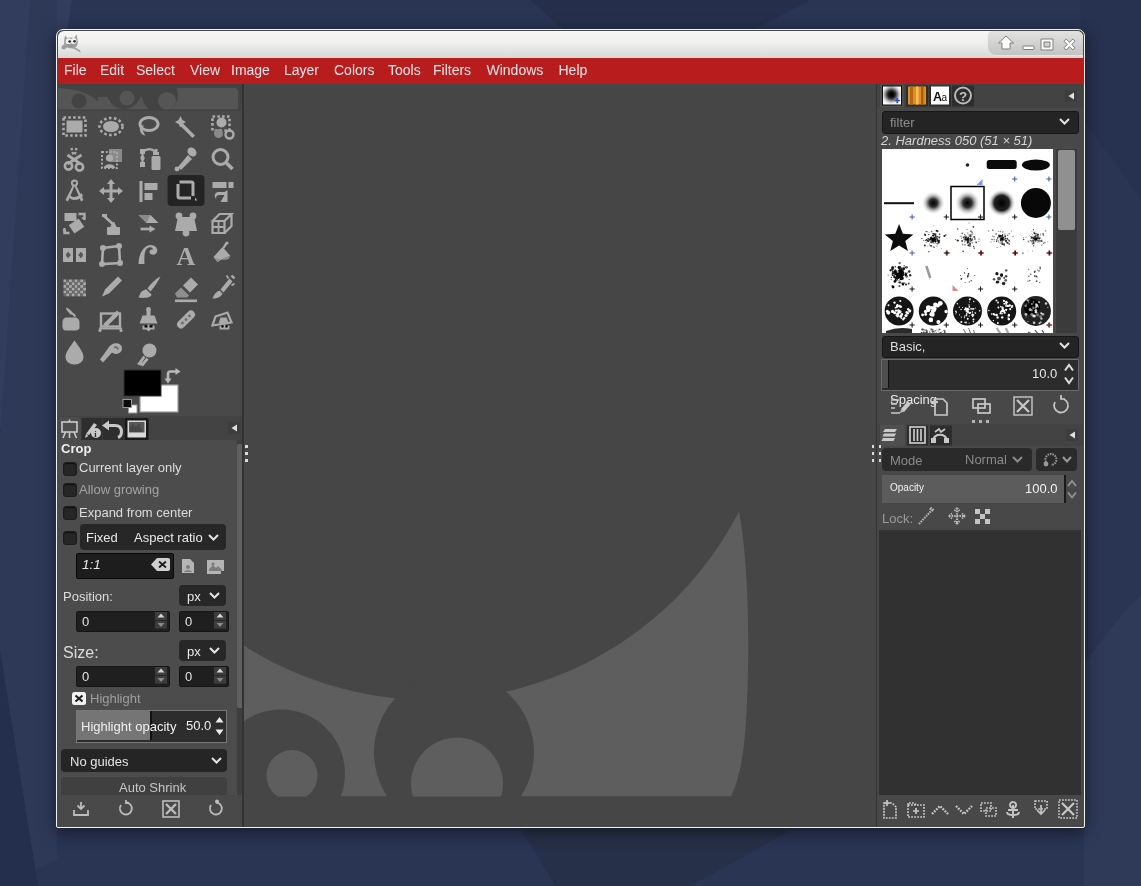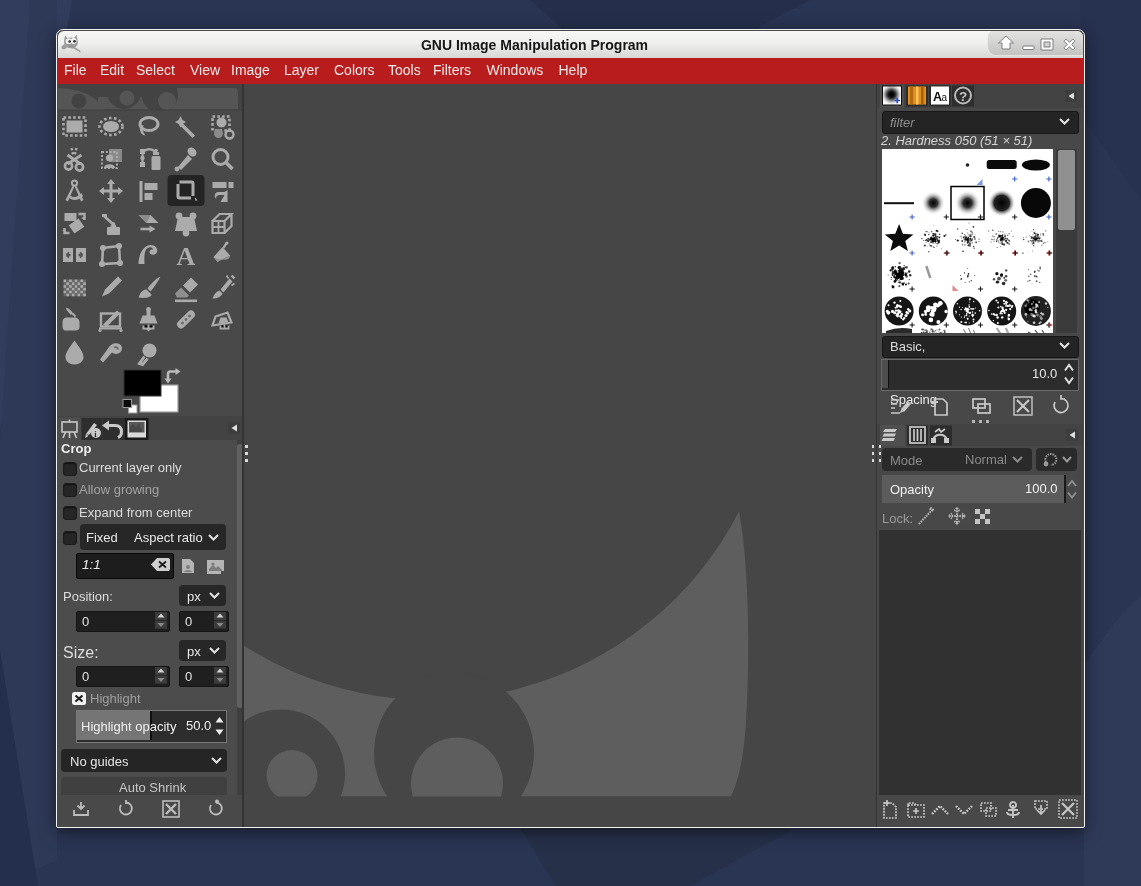--- a/index.html
+++ b/index.html
@@ -29,21 +29,20 @@
   <polygon points="30,0 57,0 57,860 0,886 0,440" fill="#2e3957"></polygon>
   <polygon points="0,650 38,886 0,886" fill="#242e4d"></polygon>
   <polygon points="530,0 810,0 755,29 563,29" fill="#252f4b"></polygon>
   <polygon points="1080,0 1141,0 1141,200 1084,120" fill="#273150"></polygon>
   <path d="M1084,665 Q1122,610 1141,596 L1141,886 L1084,886 Z" fill="#2f3a59"></path>
   <polygon points="520,828 795,828 690,886 556,886" fill="#263048"></polygon>
 </svg>
 
 <div id="winborder"></div>
 <div id="titlebar">
-  <div id="title">GNU Image Manipulation Program</div>
   <div id="btncluster"></div>
 </div>
 <svg class="abs" style="left:59px;top:33px" width="25" height="23" viewBox="0 0 25 23">
 <g fill="#9e9e9e">
 <path d="M6.2,2.5 L8.2,5 C10.2,4.3 13.2,4.2 15.2,5 L17.6,1.5 L18.5,6.5 C19.3,9.5 18.8,12 17.2,13.8 L13.8,15.4 L9.2,15 L6.2,12.6 C4.6,10.6 5,6 6.2,2.5 Z"></path>
 <path d="M6.5,11 C4,11.5 2.2,13 2.5,14.8 C2.8,16.5 5,17 6.5,15.8 L8.5,14 Z"></path>
 <path d="M12,14.2 L19.5,18.2 L21,17.5 L14,13 Z"></path>
 </g>
 <path d="M19.5,18.2 l2.2,1.4 -0.8,-2.4 Z" fill="#8a8a8a"></path>
 <circle cx="9.6" cy="8.2" r="2.9" fill="#f2f2f2"></circle>
@@ -526,21 +525,21 @@
     </g>
 <rect x="54" y="2.5" width="18" height="18" fill="#fff"></rect>
 <text x="56" y="17" font-size="12.5" font-weight="bold" fill="#111">A</text>
     <text x="64.5" y="17" font-size="10" fill="#111">a</text>
 <circle cx="86" cy="11.5" r="8" fill="none" stroke="#b9b9b9" stroke-width="2"></circle>
 <text x="82" y="16.5" font-size="13.5" font-weight="bold" fill="#c4c4c4">?</text>
 <rect x="188" y="6" width="12" height="12" fill="#3d3d3d"></rect>
 <path d="M197,8.5 v7 l-5.5,-3.5 Z" fill="#e0e0e0"></path>
 </svg>
 <div class="abs" style="left:882px;top:111px;width:195px;height:21px;background:#242424;border:1px solid #171717;border-radius:3px"></div>
-<div class="txt" style="left:890px;top:115px;font-size:13px;color:#8f8f8f;font-style:italic;">filter</div>
+<div class="txt" style="left:890px;top:115px;font-size:13px;color:#8f8f8f;">filter</div>
 <div class="abs" style="left:1059px;top:118px">
     <svg width="11" height="7" viewBox="0 0 11 7">
       <path d="M1,1 L5.5,5.5 L10,1" fill="none" stroke="#e3e3e3" stroke-width="2"></path>
     </svg>
   </div>
 <div class="txt" style="left:881px;top:133px;font-size:13px;color:#d6d6d6;font-style:italic;">2. Hardness 050 (51 × 51)</div>
 <div class="abs" style="left:882px;top:149px;width:171px;height:184px;background:#fff;overflow:hidden"></div>
 <svg class="abs" style="left:882px;top:149px" width="171" height="184" viewBox="0 0 171 184">
     <defs>
       <radialGradient id="soft">
@@ -1677,21 +1676,21 @@
     <path d="M1,1 L5.5,5.5 L10,1" fill="none" stroke="#8a8a8a" stroke-width="2"></path>
   </svg>
 <div class="dkbox" style="left:1036px;top:448px;width:41px;height:23px;background:#2a2a2a"></div>
 <svg class="abs" style="left:1042px;top:452px" width="30" height="16" viewBox="0 0 30 16">
     <path d="M4,10 a5.5,5.5 0 1 1 5,3" fill="none" stroke="#9a9a9a" stroke-width="2" stroke-dasharray="1.5 1"></path>
     <circle cx="4" cy="12" r="2.4" fill="#9a9a9a"></circle>
     <path d="M21,5 L25,9.5 L29,5" fill="none" stroke="#9a9a9a" stroke-width="2"></path>
   </svg>
 <div class="abs" style="left:882px;top:475px;width:184px;height:28px;background:#5c5c5c"></div>
 <div class="abs" style="left:1063.5px;top:475px;width:2px;height:28px;background:#1a1a1a"></div>
-<div class="txt" style="left:890px;top:482px;font-size:13px;color:#f2f2f2;">Opacity</div>
+<div class="txt" style="left:890px;top:482px;font-size:10px;color:#f2f2f2;">Opacity</div>
 <div class="txt" style="left:1025px;top:481px;font-size:13px;color:#f2f2f2;">100.0</div>
 <svg class="abs" style="left:1066px;top:477px" width="12" height="25" viewBox="0 0 12 25">
     <path d="M2,9 L6,4 L10,9" fill="none" stroke="#8f8f8f" stroke-width="2"></path>
     <path d="M2,15.5 L6,20.5 L10,15.5" fill="none" stroke="#8f8f8f" stroke-width="2"></path>
   </svg>
 <div class="txt" style="left:882px;top:511px;font-size:13px;color:#9a9a9a;">Lock:</div>
 <svg class="abs" style="left:917px;top:507px" width="80" height="19" viewBox="0 0 80 19">
 <g fill="none" stroke="#b9b9b9" stroke-width="2" stroke-dasharray="1.6 1">
 <path d="M2,17 L15,3"></path>
       <path d="M13,1 l4,3" stroke-width="3"></path>

